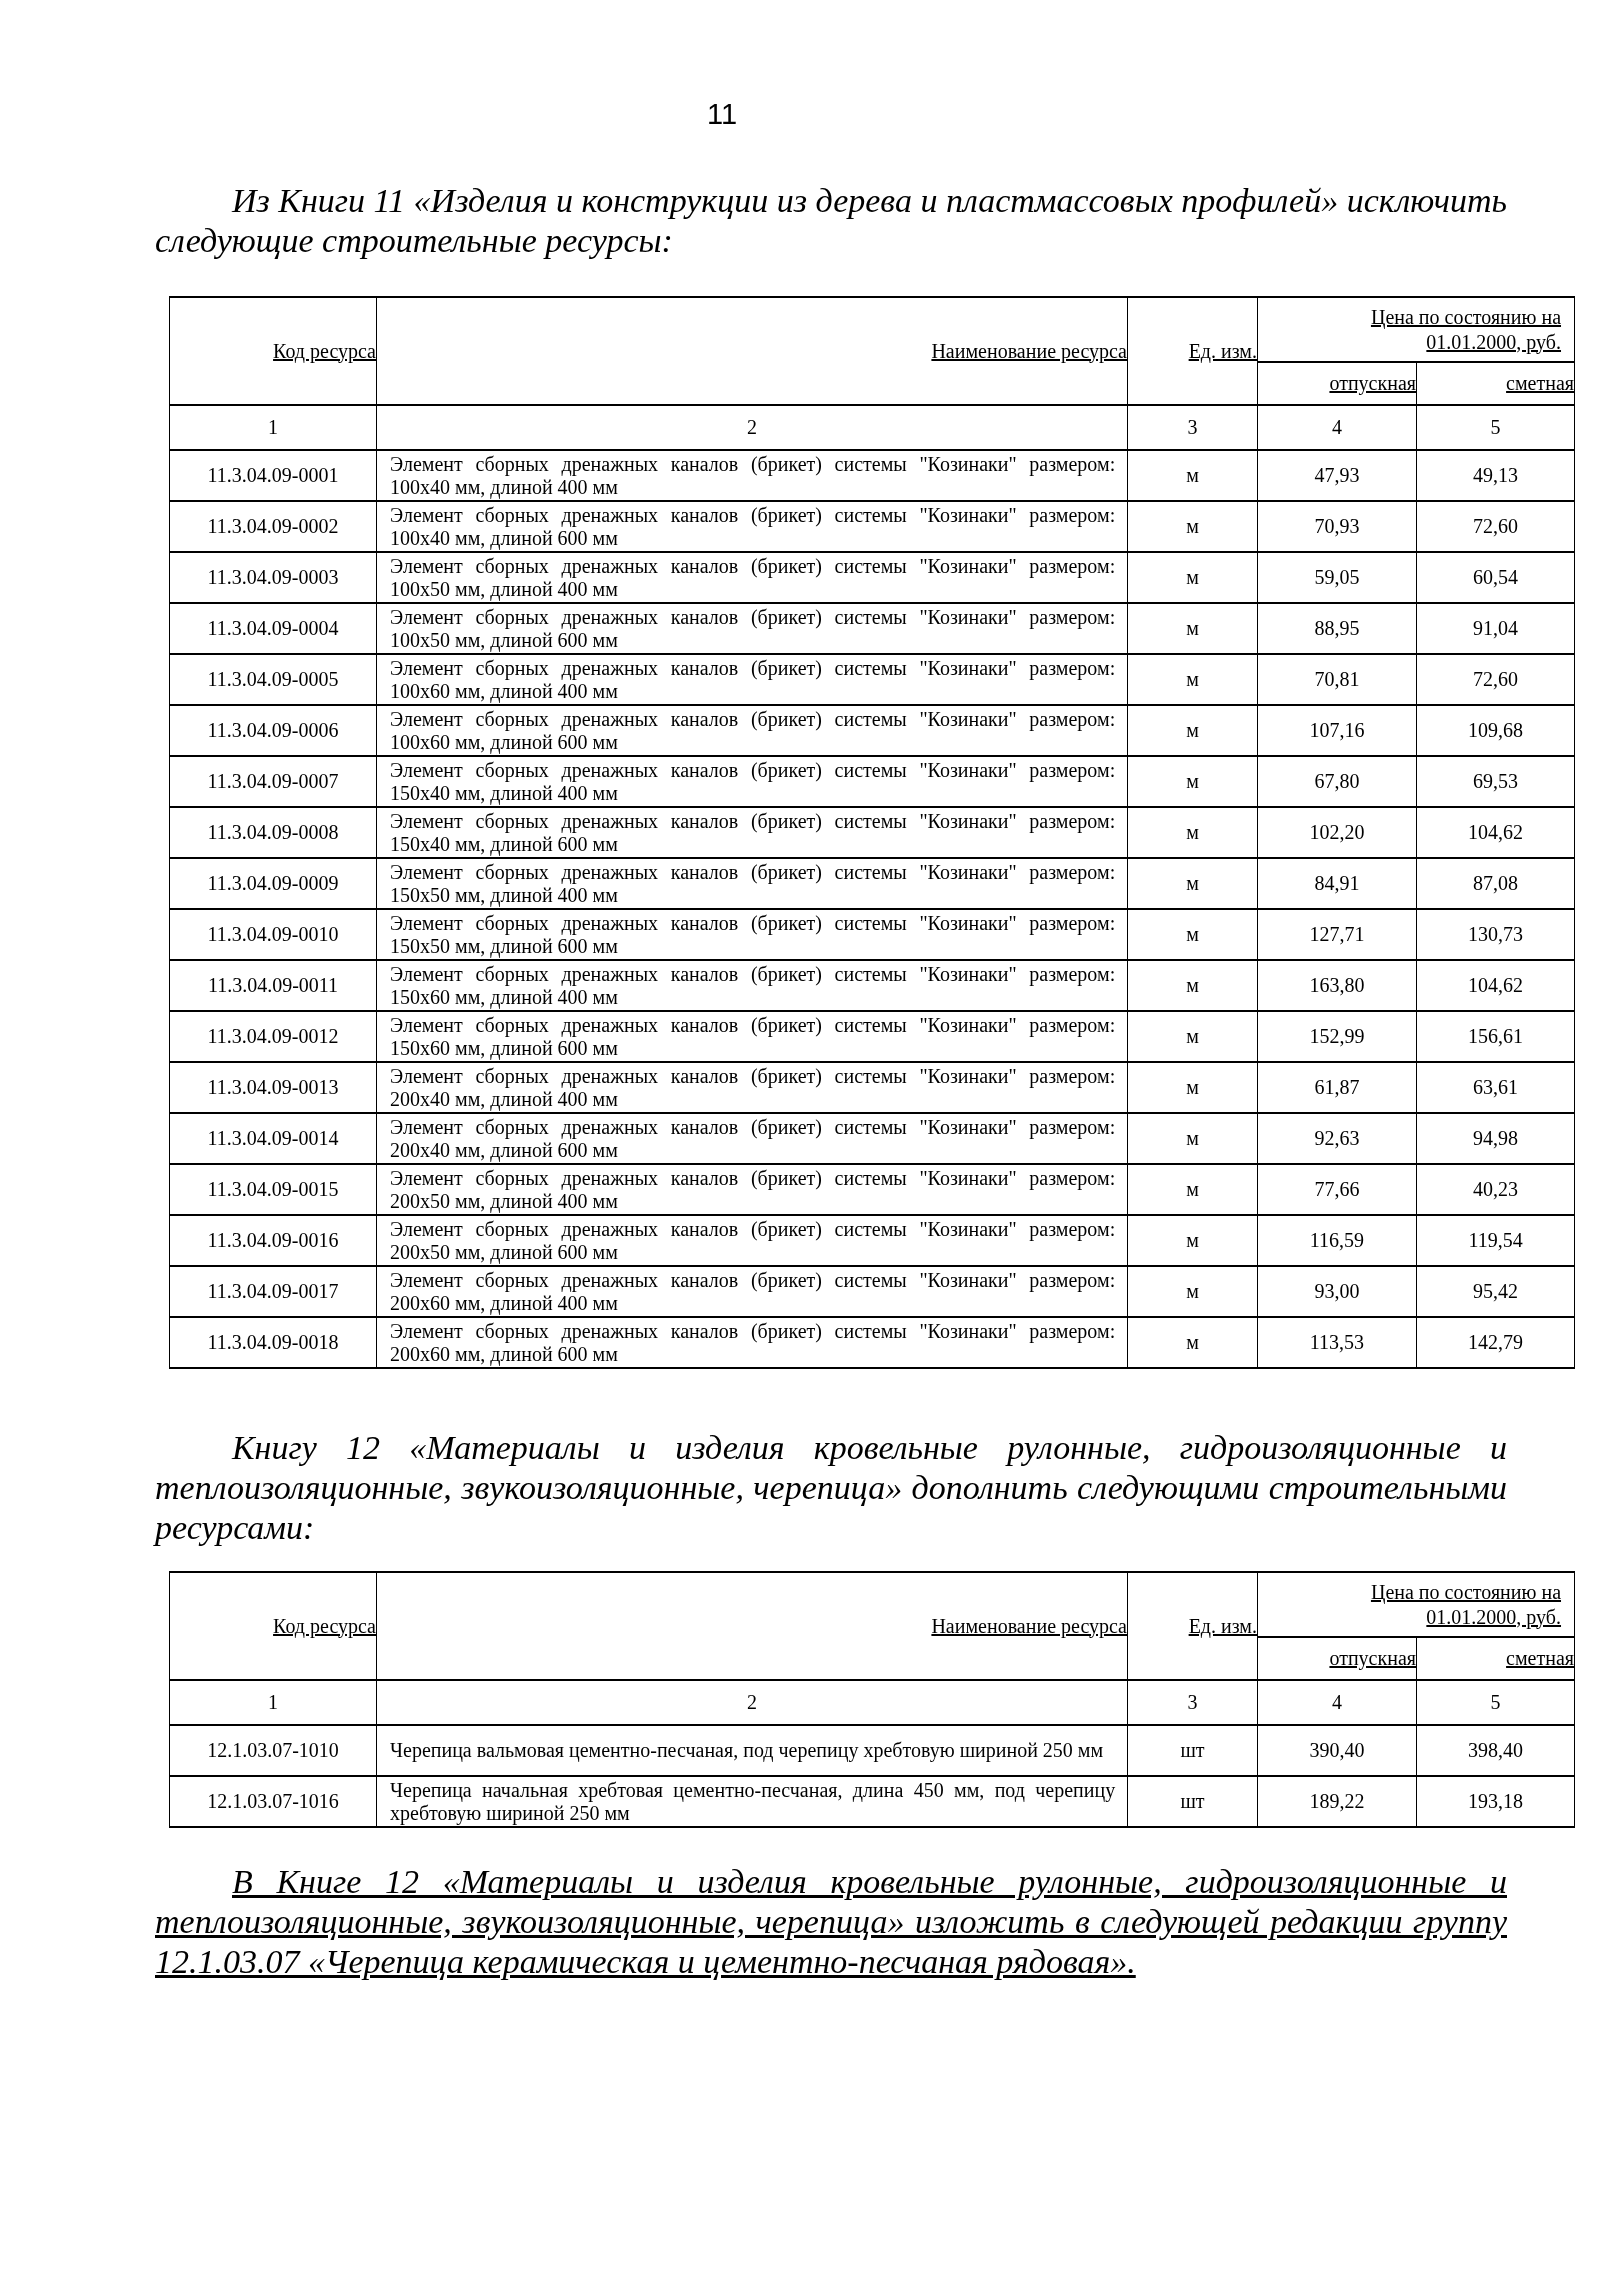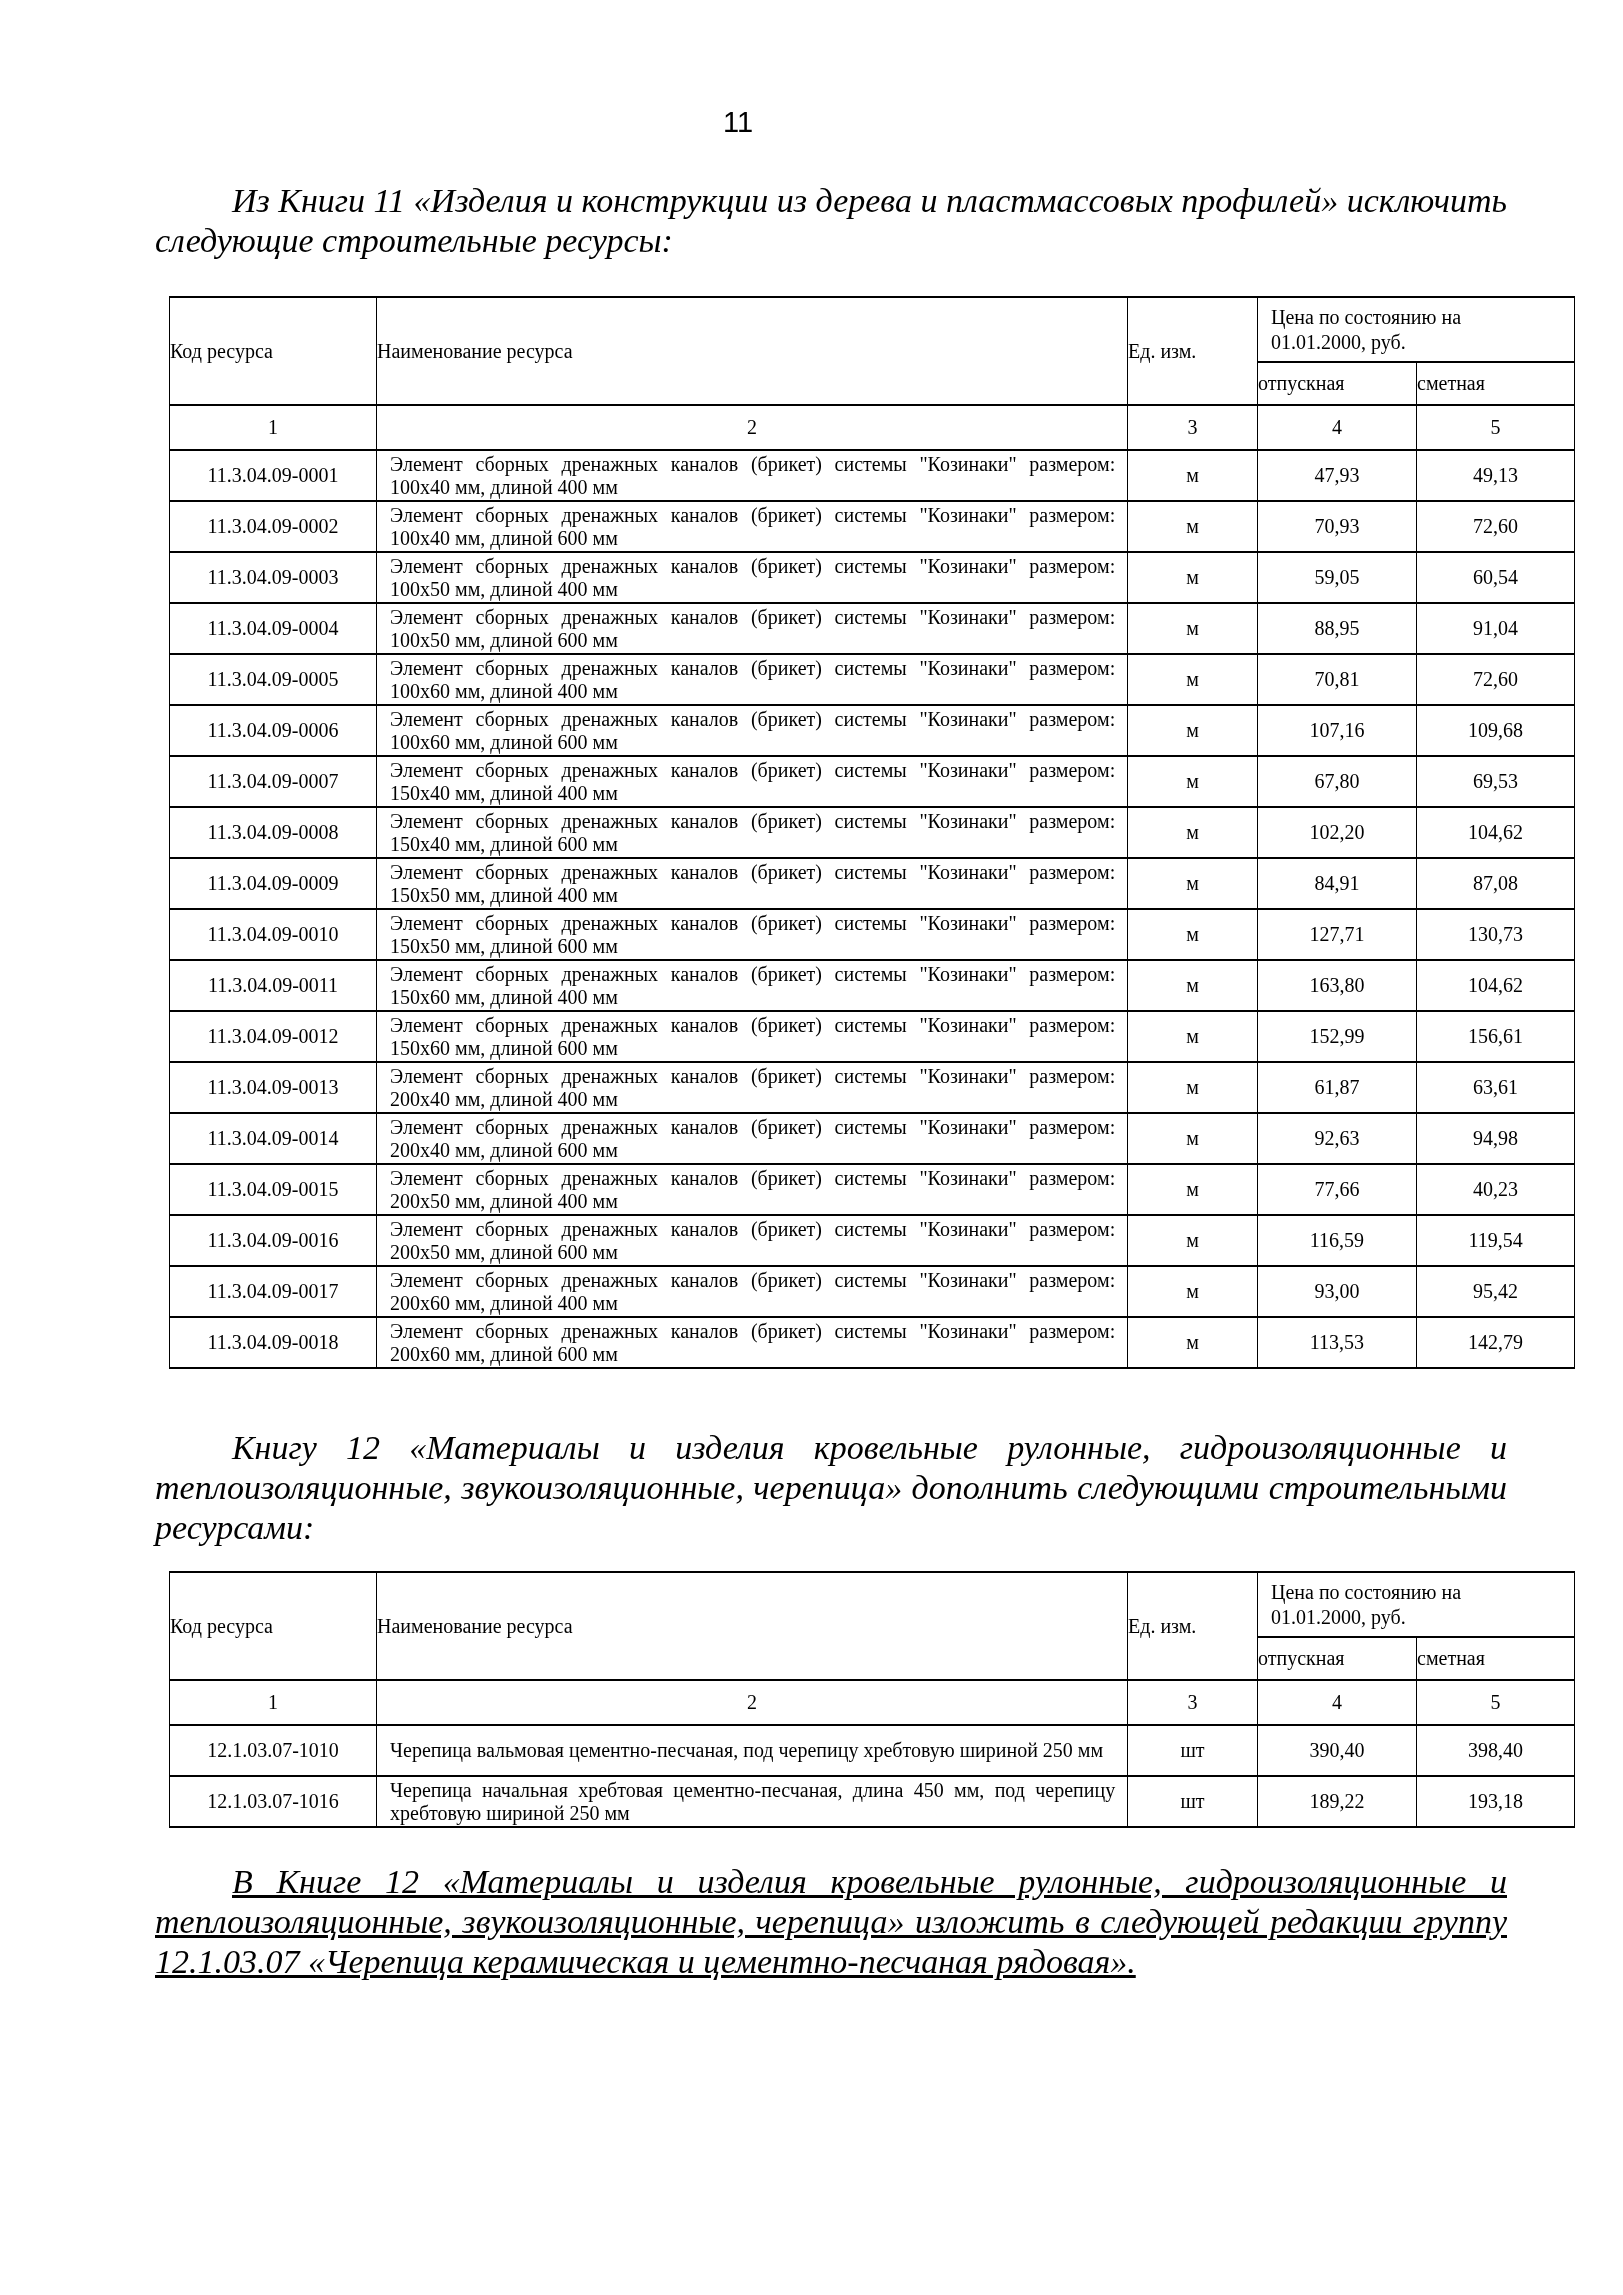--- a/index.html
+++ b/index.html
@@ -1,25 +1,25 @@
 <!DOCTYPE html>
 <html style="font-size:10.5px"><head>
 <meta charset="utf-8">
 <style>
   html, body { margin:0; padding:0; background:#ffffff; }
   body { width:1623px; height:2295px; position:relative; overflow:hidden; color:#000; }
-  .page-num { position:absolute; top:106px; left:0; width:1444px; text-align:center;
-    font-family:"Liberation Sans", sans-serif; font-size:29px;padding-left:16px; }
+  .page-num { position:absolute; top:98px; left:0; width:1444px; text-align:center;
+    font-family:"Liberation Sans", sans-serif; font-size:29px; }
   .para { position:absolute; left:155px; width:1352px; font-family:"Liberation Serif", serif;
     font-style:italic; font-size:34px; line-height:40px; text-align:justify; text-align-last:left; }
   .para .indent { display:inline-block; width:77px; }
   table.res { position:absolute; left:169px; width:1406px; border-collapse:collapse;
     font-family:"Liberation Serif", serif; font-size:20px; table-layout:fixed; }
   table.res td, table.res th { border:1.3px solid #000; font-weight:normal; padding:0; }
-  table.res th { text-align:left; vertical-align:middle; }
+  table.res th { text-align:right; vertical-align:middle;text-decoration:underline; }
   table.res tr.hdr1 th { height:63px; }
   table.res tr.hdr2 th { height:41px; }
   table.res tr.hdr2 th, table.res tr.hdr1 th.price { border-bottom-width:2px; }
   table.res tr.nums td { height:43px; text-align:center; border-top:2.6px solid #000; border-bottom:2.6px solid #000; }
   table.res tr.row td { height:49px; border-bottom:2.6px solid #000; }
   table.res td.c { text-align:center; vertical-align:middle; }
   table.res td.name { text-align:justify; text-align-last:left; padding:0 11.8px 0 13px; line-height:23px; vertical-align:middle; }
   table.res { border-top:2.6px solid #000; border-bottom:2.6px solid #000; }
 </style>
 </head>

